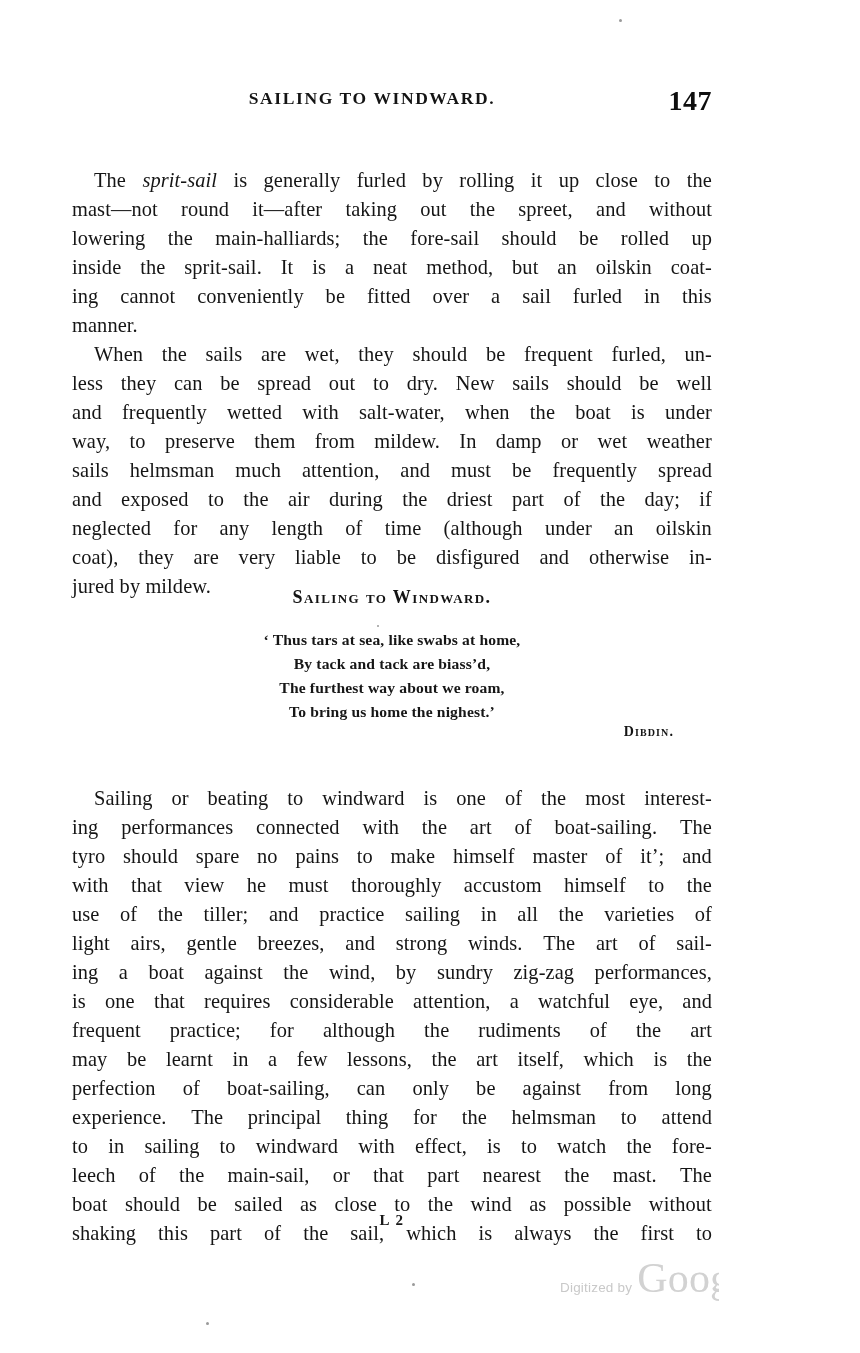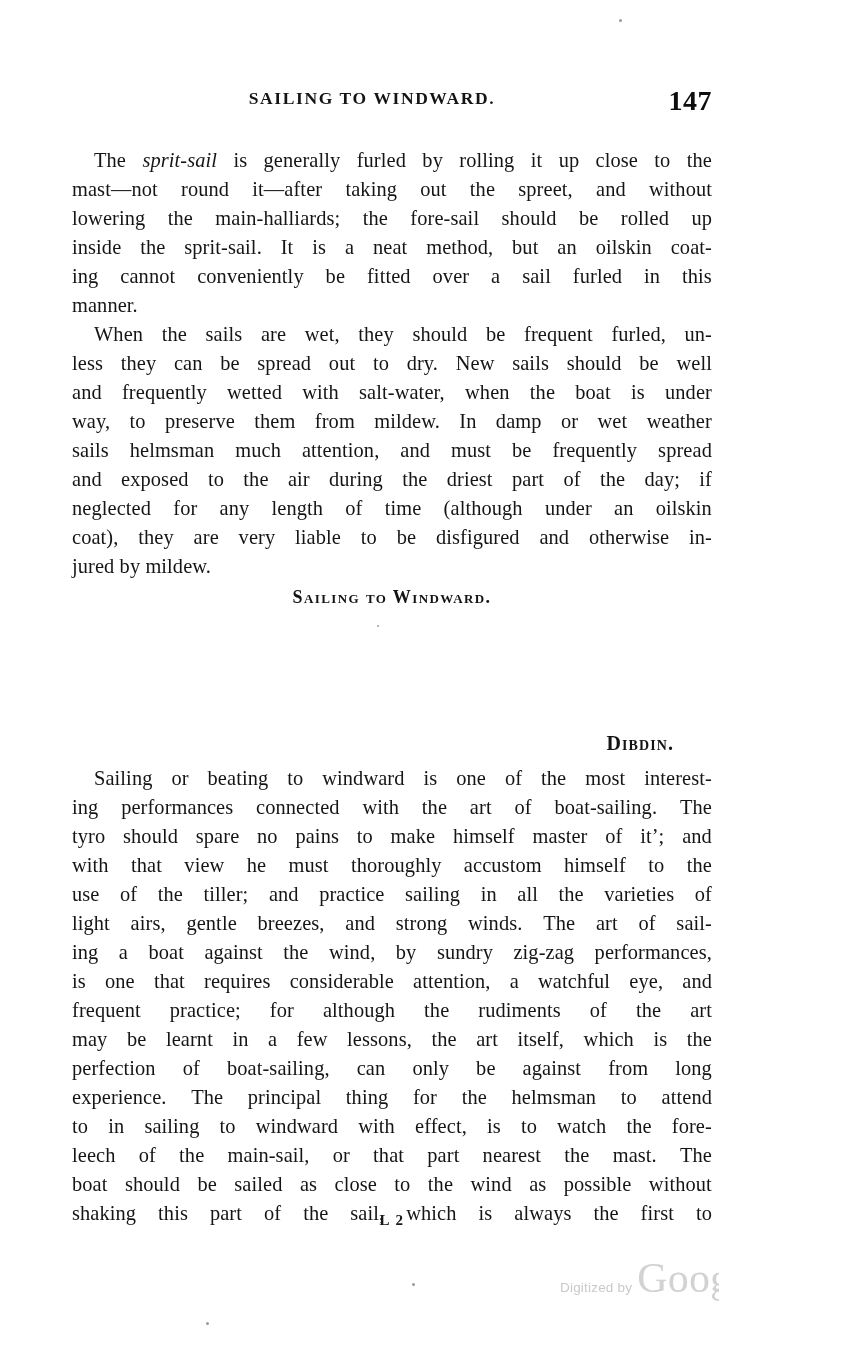--- a/index.html
+++ b/index.html
@@ -48,20 +48,21 @@
     font-weight: 700;
     letter-spacing: 0.5px;
     color: #0e0e0e;
   }
 
   
   .block {
     position: absolute;
     left: 72px;
     width: 640px;
+    margin-top: 20px;
   }
   .ln {
     height: 29px;
     line-height: 29px;
     font-size: 20.4px;
     white-space: nowrap;
     color: #151515;
     letter-spacing: 0.1px;
   }
   
@@ -105,26 +106,25 @@
     letter-spacing: 0.15px;
   }
   .attrib {
     position: absolute;
     left: 72px;
     top: 724px;
     width: 640px;
     text-align: right;
     padding-right: 38px;
     box-sizing: border-box;
-    font-size: 20px;
+    font-size: 14px;
     font-variant: small-caps;
     letter-spacing: 1.1px;
     font-weight: 600;
     color: #141414;
-    margin-top: 8px;
   }
 
   
   .signature {
     position: absolute;
     left: 72px;
     top: 1212px;
     width: 640px;
     text-align: center;
     font-size: 15px;
@@ -346,20 +346,26 @@
         <span>disfigured</span>
         <span>and</span>
         <span>otherwise</span>
         <span>in-</span>
       </div>
       <div class="ln">jured by mildew.</div>
     </div>
 
   <div class="sect-head">Sailing to Windward.</div>
 
+  <div class="verse" id="verse">
+      <div class="vl">‘ Thus tars at sea, like swabs at home,</div>
+      <div class="vl">By tack and tack are biass’d,</div>
+      <div class="vl">The furthest way about we roam,</div>
+      <div class="vl">To bring us home the nighest.’</div>
+    </div>
 
   <div class="attrib">Dibdin.</div>
 
   <div class="block" id="para-body" style="top:764px;">
       <div class="ln j ind">
         <span>Sailing</span>
         <span>or</span>
         <span>beating</span>
         <span>to</span>
         <span>windward</span>

